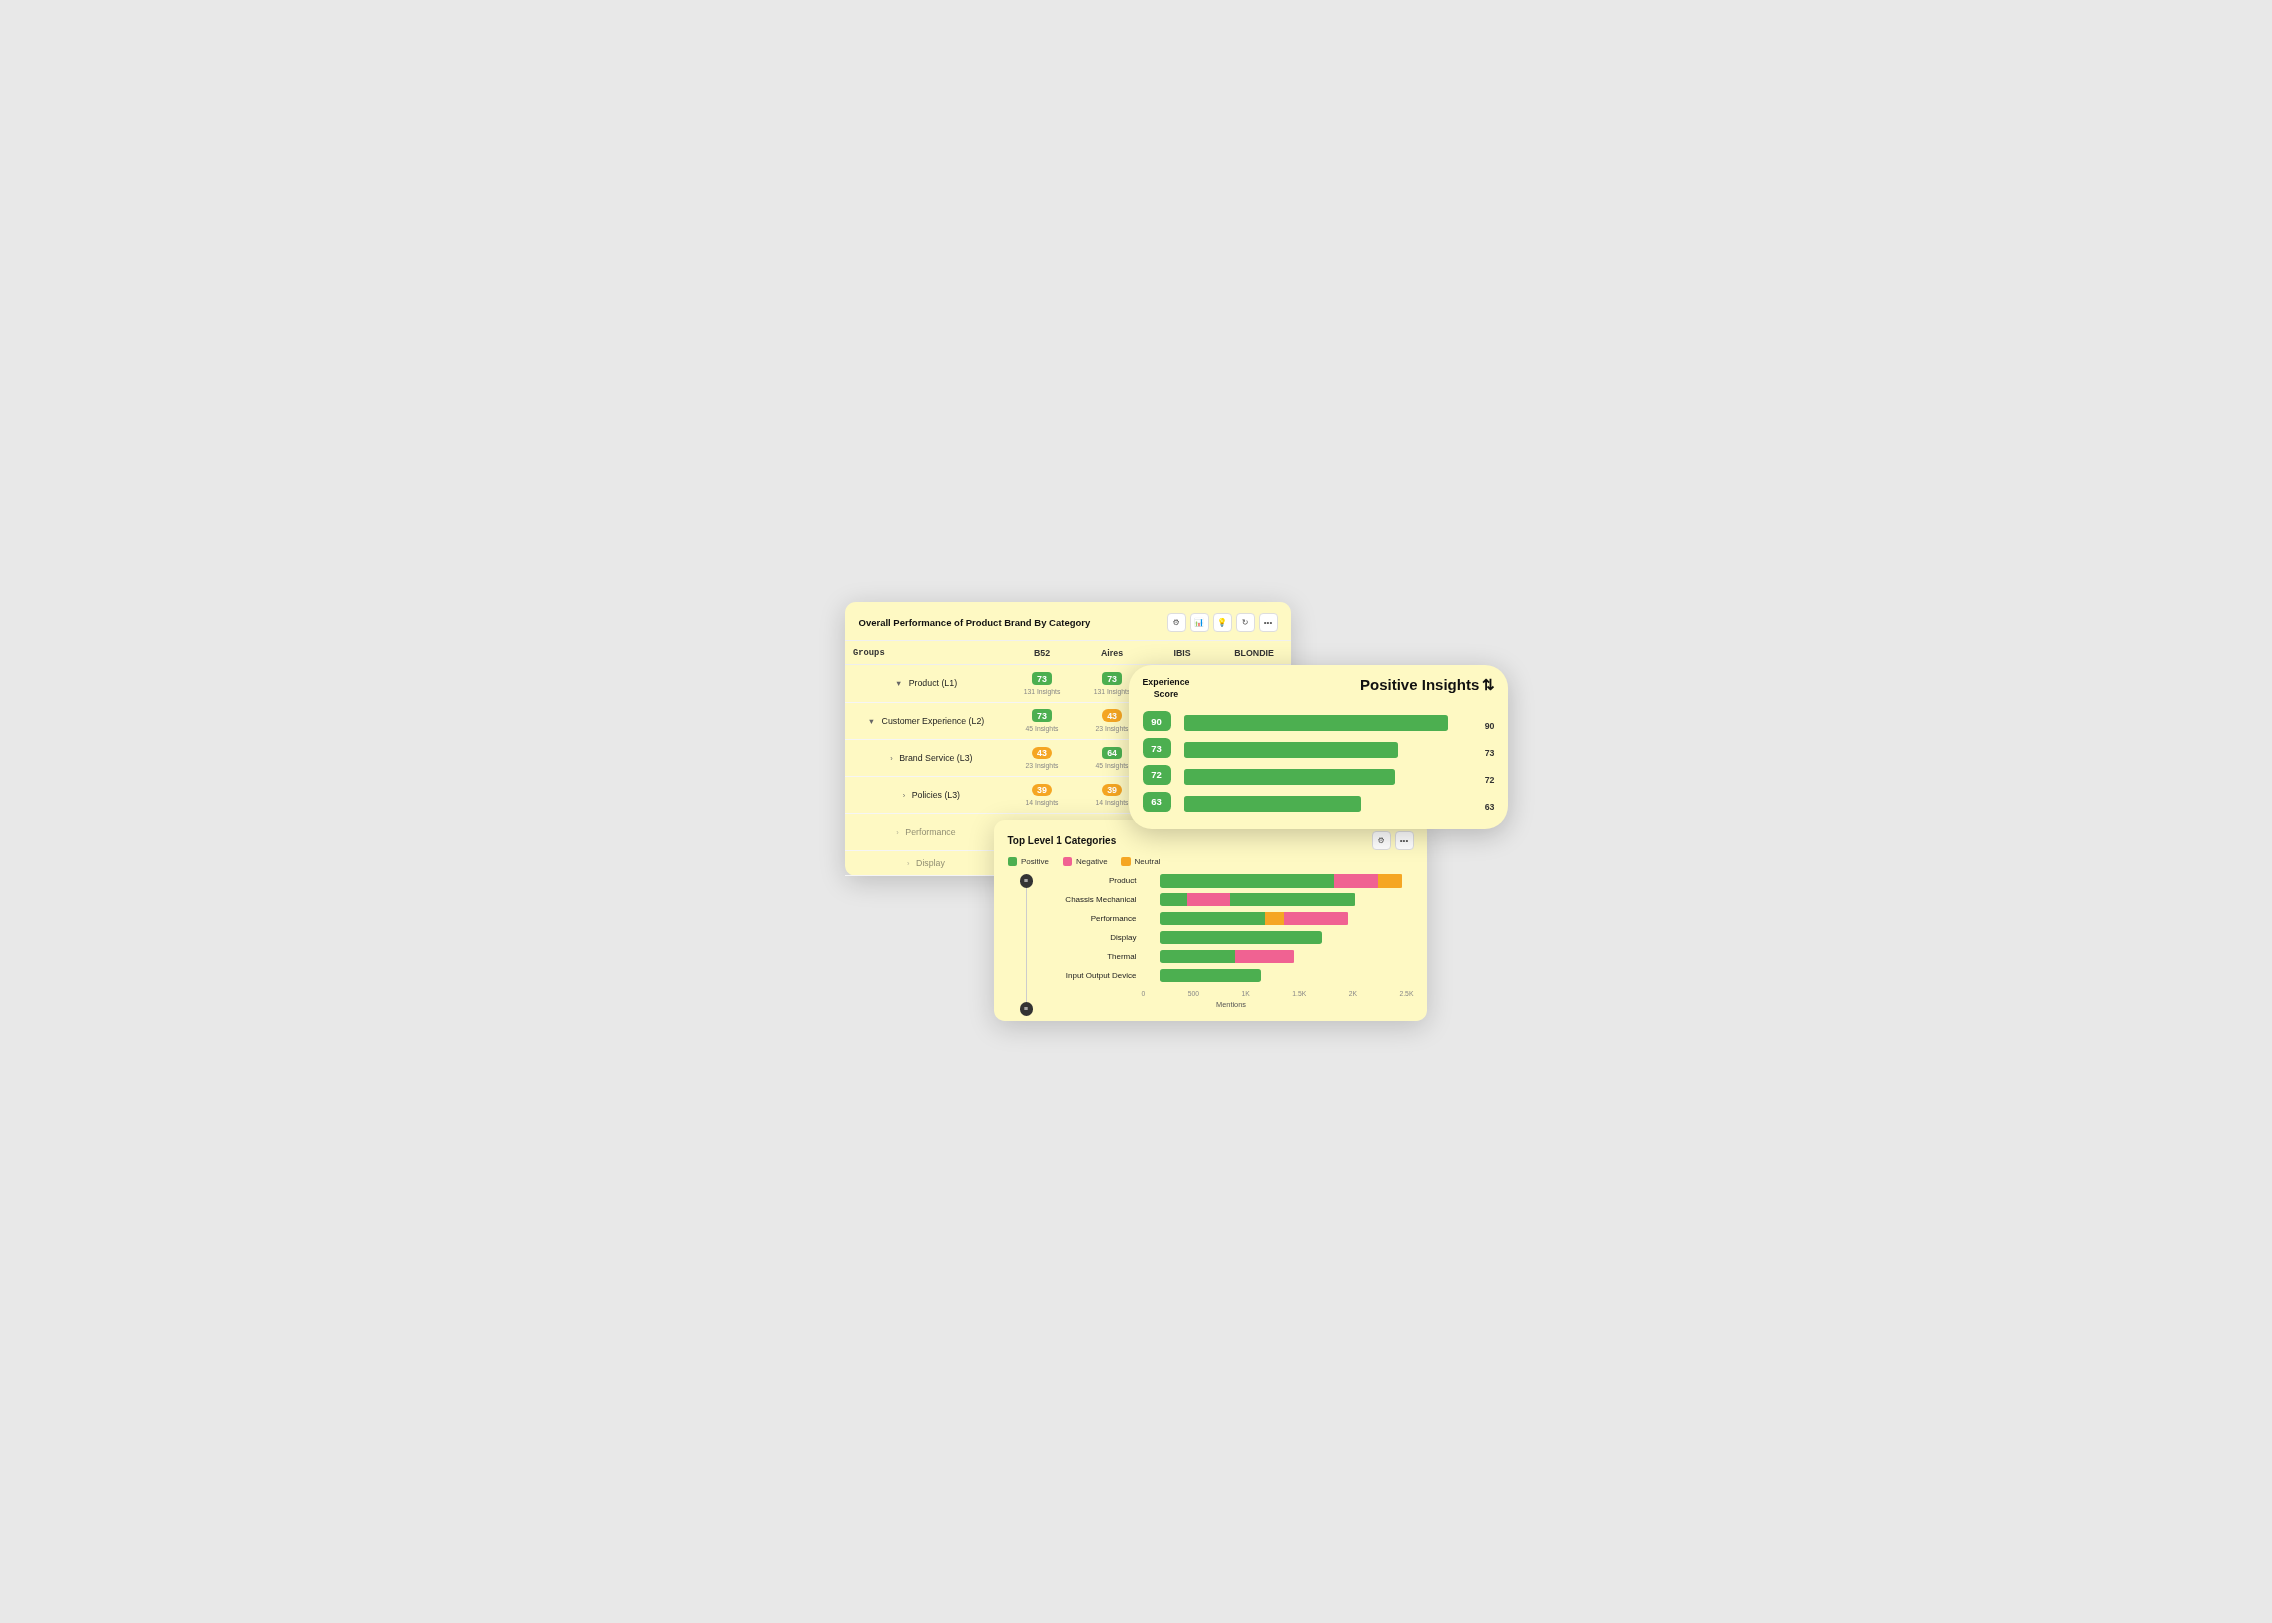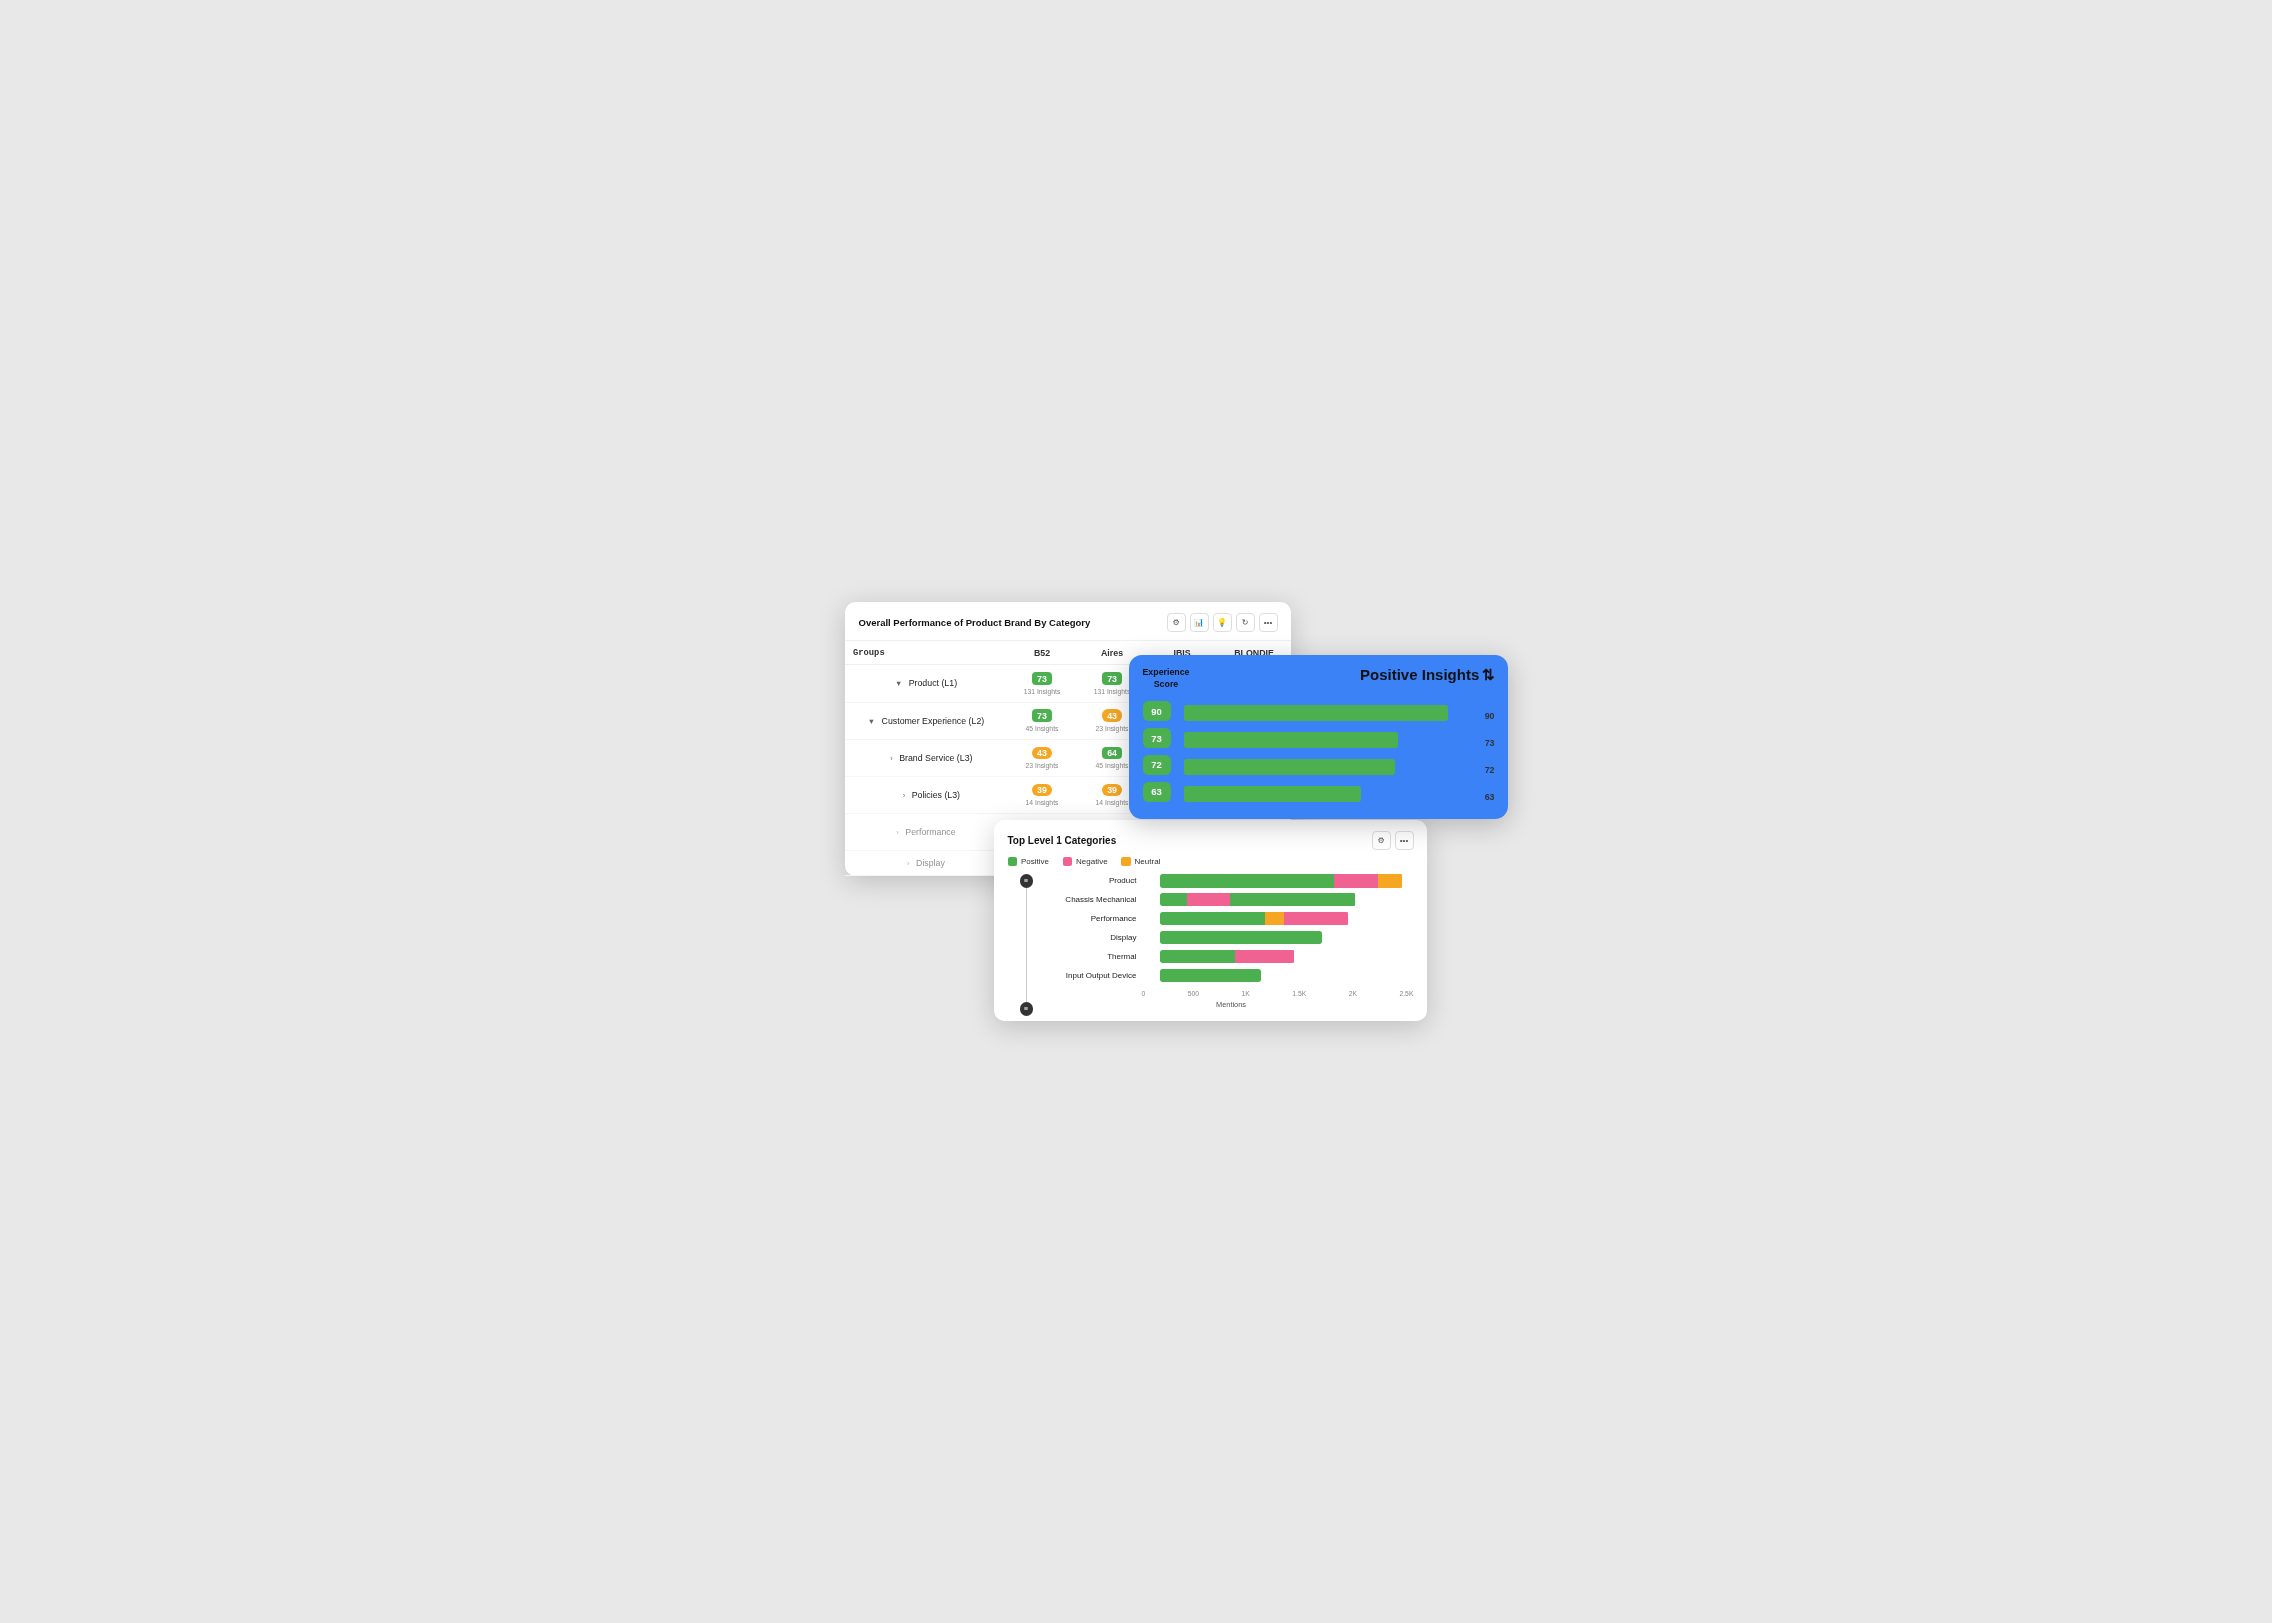--- a/index.html
+++ b/index.html
@@ -13,21 +13,21 @@
       padding: 27px;
     }
     .scene {
       position: relative;
       width: 582px;
       height: 419px;
     }
 
     
     .card {
-      background: #ffffff;
+      background: #fef9c3;
       border-radius: 10.8px;
       box-shadow: 0 5.4px 27px rgba(0,0,0,0.18);
       position: absolute;
     }
 
     
     .table-card {
       width: 446px;
       top: 0;
       left: 0;
@@ -128,25 +128,25 @@
 
     .cell-content {
       display: flex;
       flex-direction: column;
       align-items: center;
     }
 
     
     .tooltip-card {
       position: absolute;
-      top: 53px;
+      top: 63px;
       left: 284px;
       width: 379px;
-      background: #3b82f6;
-      border-radius: 13px;
+      background: #fef9c3;
+      border-radius: 23px;
       box-shadow: 0 5.4px 27px rgba(0,0,0,0.22);
       z-index: 10;
       padding: 0;
     }
     .tooltip-header {
       display: flex;
       justify-content: space-between;
       align-items: flex-start;
       padding: 10.8px 13.5px 5.4px;
     }

